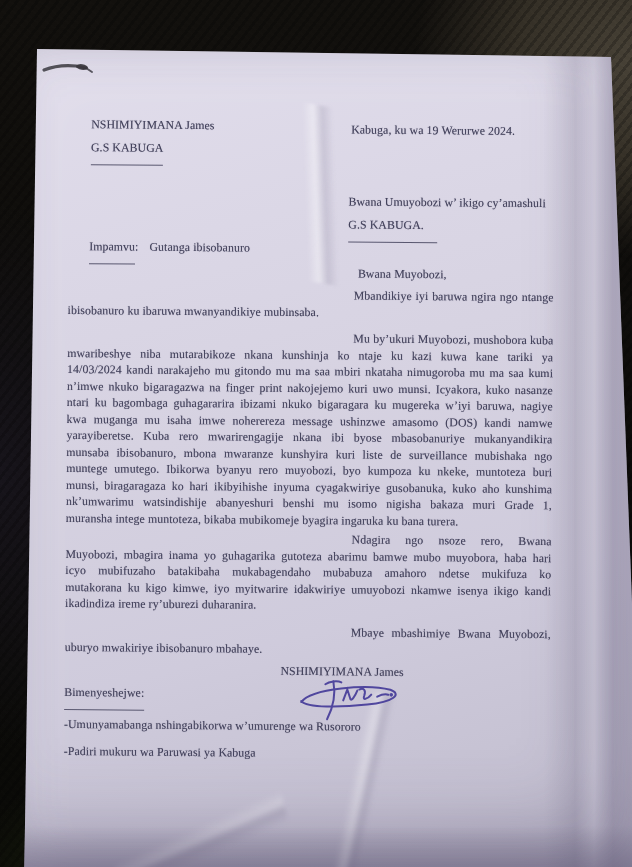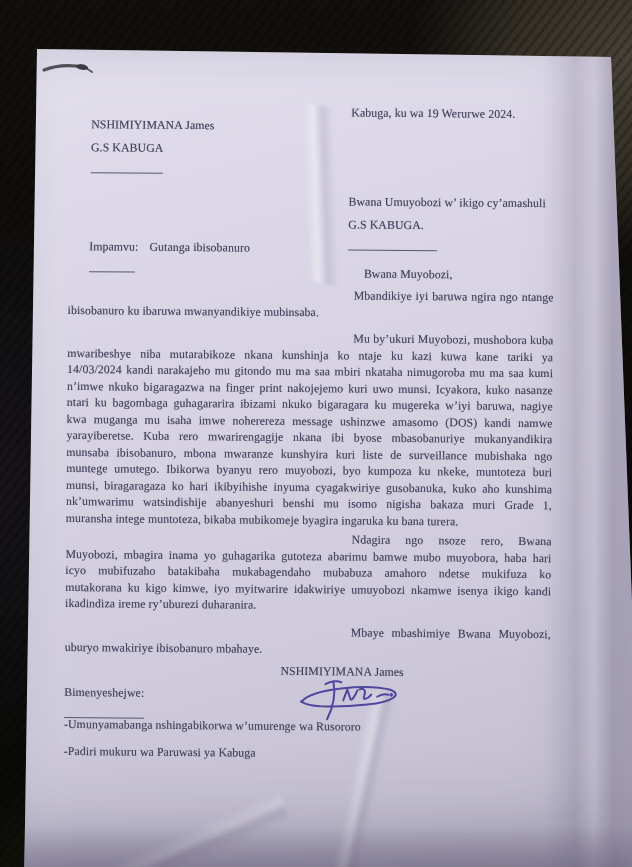--- a/index.html
+++ b/index.html
@@ -58,30 +58,30 @@
   }
   .staple{position:absolute;left:40px;top:20px;width:58px;height:22px;}
   
   .content{
     position:absolute;left:70px;top:0;width:486px;height:867px;
     transform:rotate(.5deg);transform-origin:0 0;
     color:#43425c;font-size:11.8px;line-height:16.5px;letter-spacing:.1px;
     text-shadow:0 0 .7px rgba(67,66,92,.5);
   }
   .blk{position:absolute;}
-  .u{border-bottom:1.2px solid rgba(67,66,92,.85);padding-bottom:18px;}
+  .u{border-bottom:1.2px solid rgba(67,66,92,.85);padding-bottom:10px;}
   .u-wide{padding-right:13px;}
   .sender{left:22px;top:80px;}
   .sender .s-line{margin-bottom:6.5px;}
-  .date{left:282px;top:66px;}
+  .date{left:282px;top:83px;}
   .recipient{left:280px;top:155px;}
   .recipient .s-line{margin-bottom:6.5px;}
   .subject{left:21px;top:202px;}
   .subject .sub-text{margin-left:11px;}
-  .salutation{left:296px;top:227px;}
+  .salutation{left:290px;top:227px;}
   .para{left:0;width:486px;}
   .para .line{text-align:justify;text-align-last:justify;overflow:hidden;}
   .para .line.first{padding-left:286px;}
   .para .line.last{text-align-last:left;}
   .p1{top:249px;}
   .p2{top:292px;}
   .p3{top:493px;}
   .p4{top:586px;}
   .sig-name{left:216px;top:625px;}
   .sig-scribble{left:224px;top:637px;width:118px;height:48px;}

